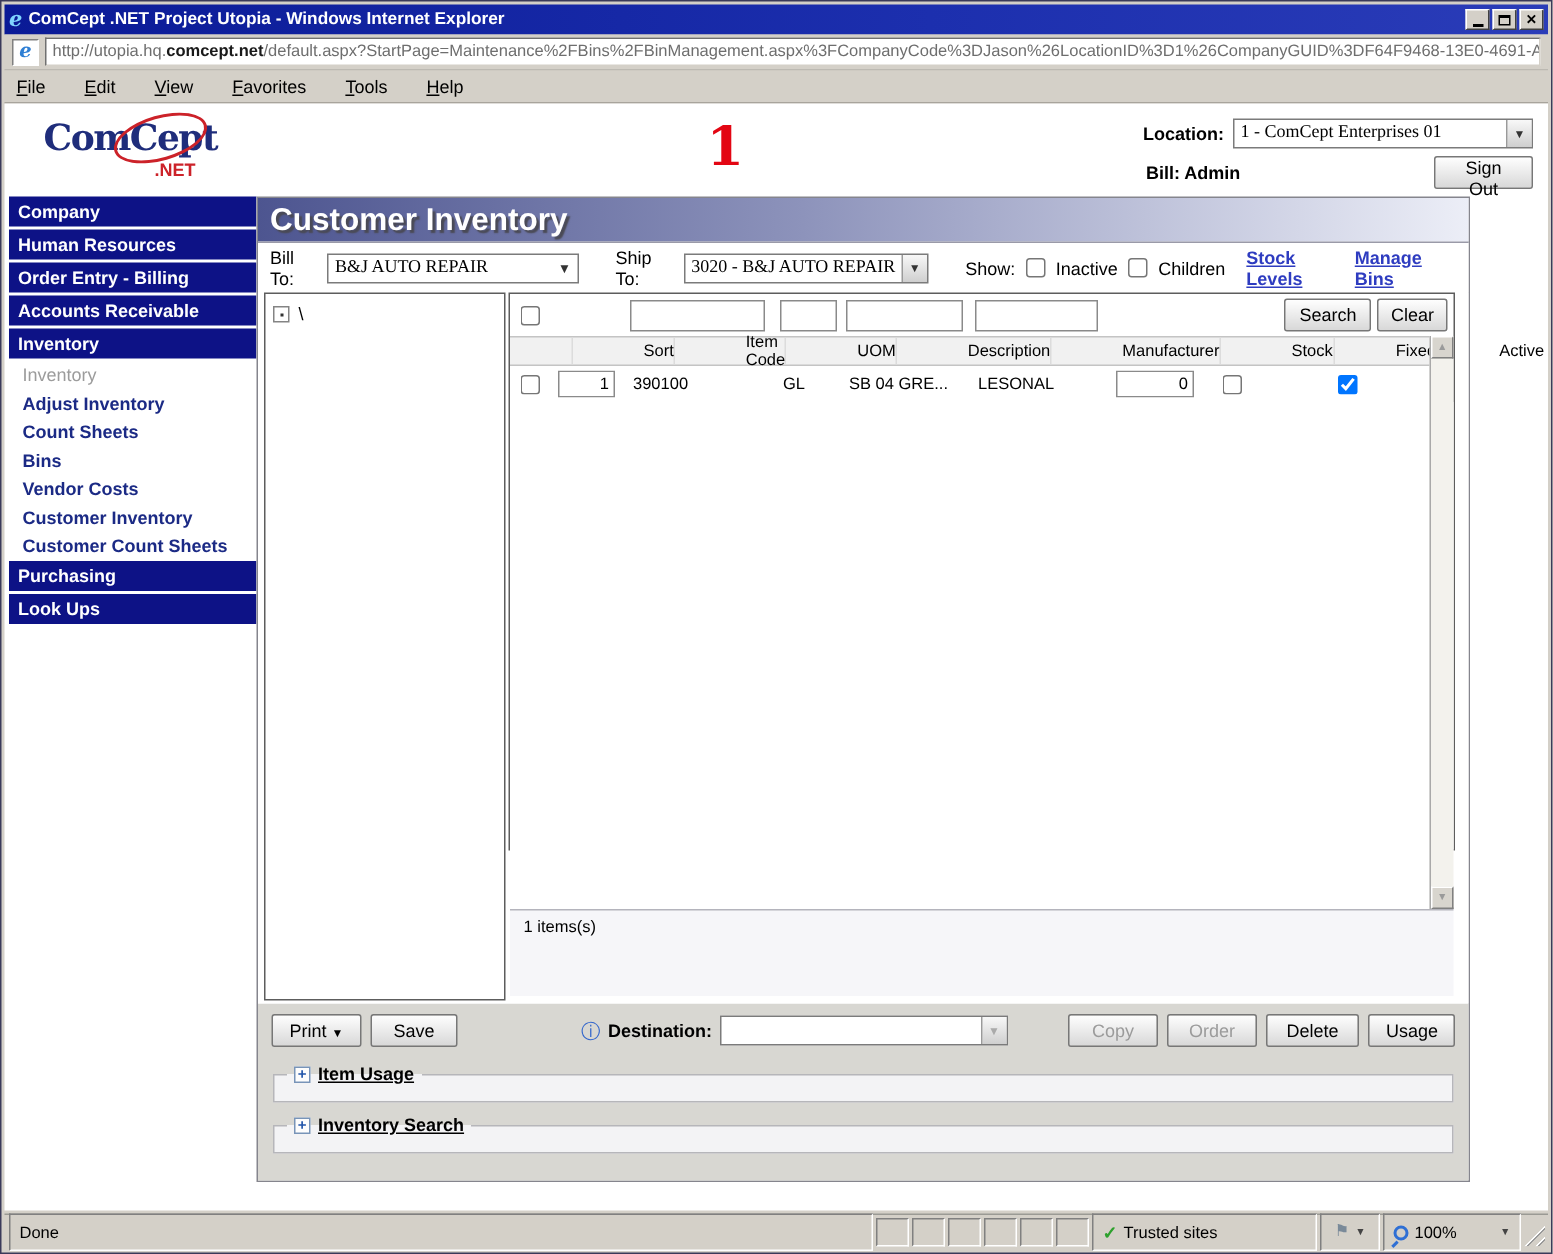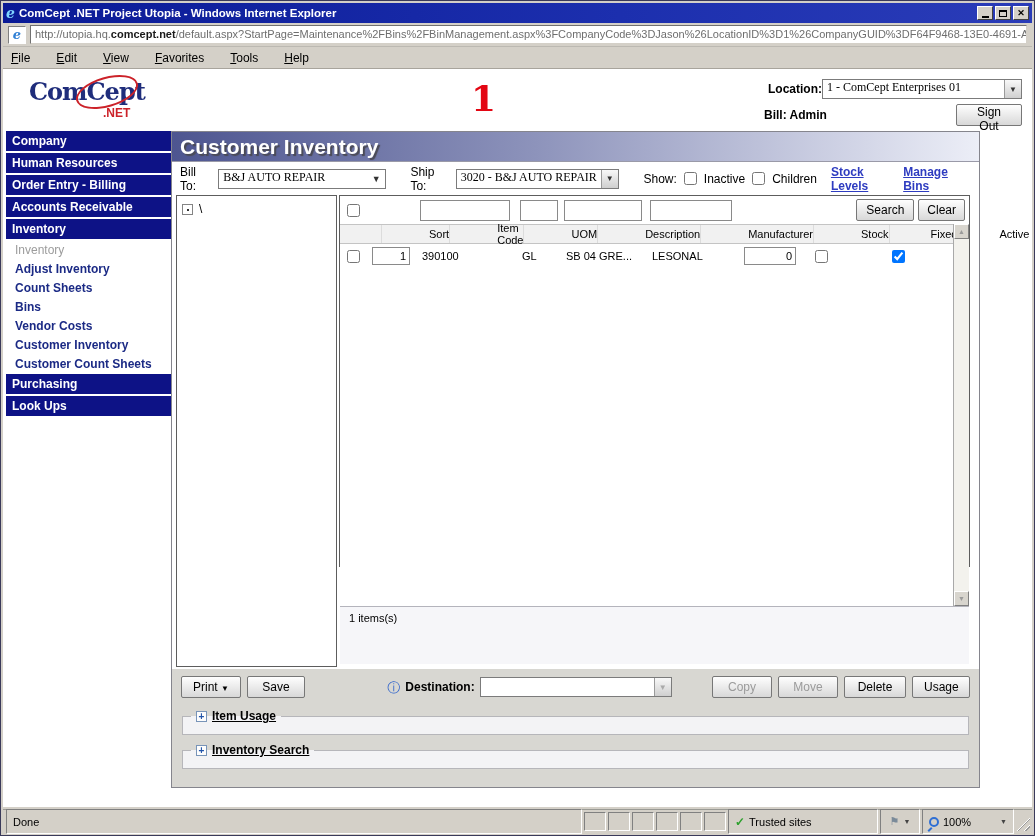--- a/index.html
+++ b/index.html
@@ -37,21 +37,21 @@
   .page { position:absolute; top:68px; left:2px; right:2px; bottom:28px; background:#fff; overflow:hidden; }
 
   .logo { position:absolute; left:26px; top:8px; width:130px; height:48px; }
   .logo-main { font-family:"DejaVu Serif",serif; font-weight:bold; font-size:24px; color:#1f2d7b; letter-spacing:-1px; }
   .logo-ellipse { position:absolute; left:46px; top:0px; width:64px; height:30px; border:2px solid #cc2229; border-radius:50%; transform:rotate(-16deg); }
   .logo-net { position:absolute; left:74px; top:29px; color:#cc2229; font-weight:bold; font-size:12px; }
 
   .annotation { position:absolute; left:468px; top:8px; font-family:"DejaVu Serif",serif; font-weight:bold; font-size:36px; color:#e30613; }
 
   .loginbox { position:absolute; right:10px; top:10px; width:300px; }
-  .loginrow { display:flex; align-items:center; justify-content:flex-end; gap:0; }
+  .loginrow { display:flex; align-items:center; justify-content:flex-end; gap:6px; }
   .loginrow2 { display:flex; align-items:center; justify-content:space-between; margin-top:5px; padding-left:42px; }
   .blabel { font-weight:bold; font-size:12px; color:#000; }
 
   .fselect { display:flex; background:#fff; border:1px solid #7b7b7b; height:20px; align-items:flex-start;font-family:Liberation Serif, serif; }
   .fselect-text { flex:1; padding:0 4px; font-size:12px; white-space:nowrap; overflow:hidden; color:#000; }
   .fselect-btn { width:17px; height:18px; background:linear-gradient(#f8f8f8,#cfcfcf); border-left:1px solid #9a9a9a;
     display:flex; align-items:center; justify-content:center; font-size:8px; color:#333; }
   .fselect.flat .fselect-btn { background:none; border-left:none; font-size:9px; }
   .fselect.dim .fselect-btn { color:#aaa; }
 
@@ -322,21 +322,21 @@
           <div class="dest">
             <span class="info-icon">ⓘ</span>
             <span class="blabel">Destination:</span>
             <div class="fselect dim" style="width:192px;">
               <span class="fselect-text"></span>
               <span class="fselect-btn">▼</span>
             </div>
           </div>
           <span class="spacer"></span>
           <button class="btn disabled" style="width:60px;">Copy</button>
-          <button class="btn disabled" style="width:60px;">Move</button>
+          <button class="btn disabled" style="width:60px;">Order</button>
           <button class="btn" style="width:62px;">Delete</button>
           <button class="btn" style="width:58px;">Usage</button>
         </div>
 
         <fieldset class="collapse-fs">
           <legend>
             <span class="plusbox">+</span>
             <span class="fs-label">Item Usage</span>
           </legend>
         </fieldset>

